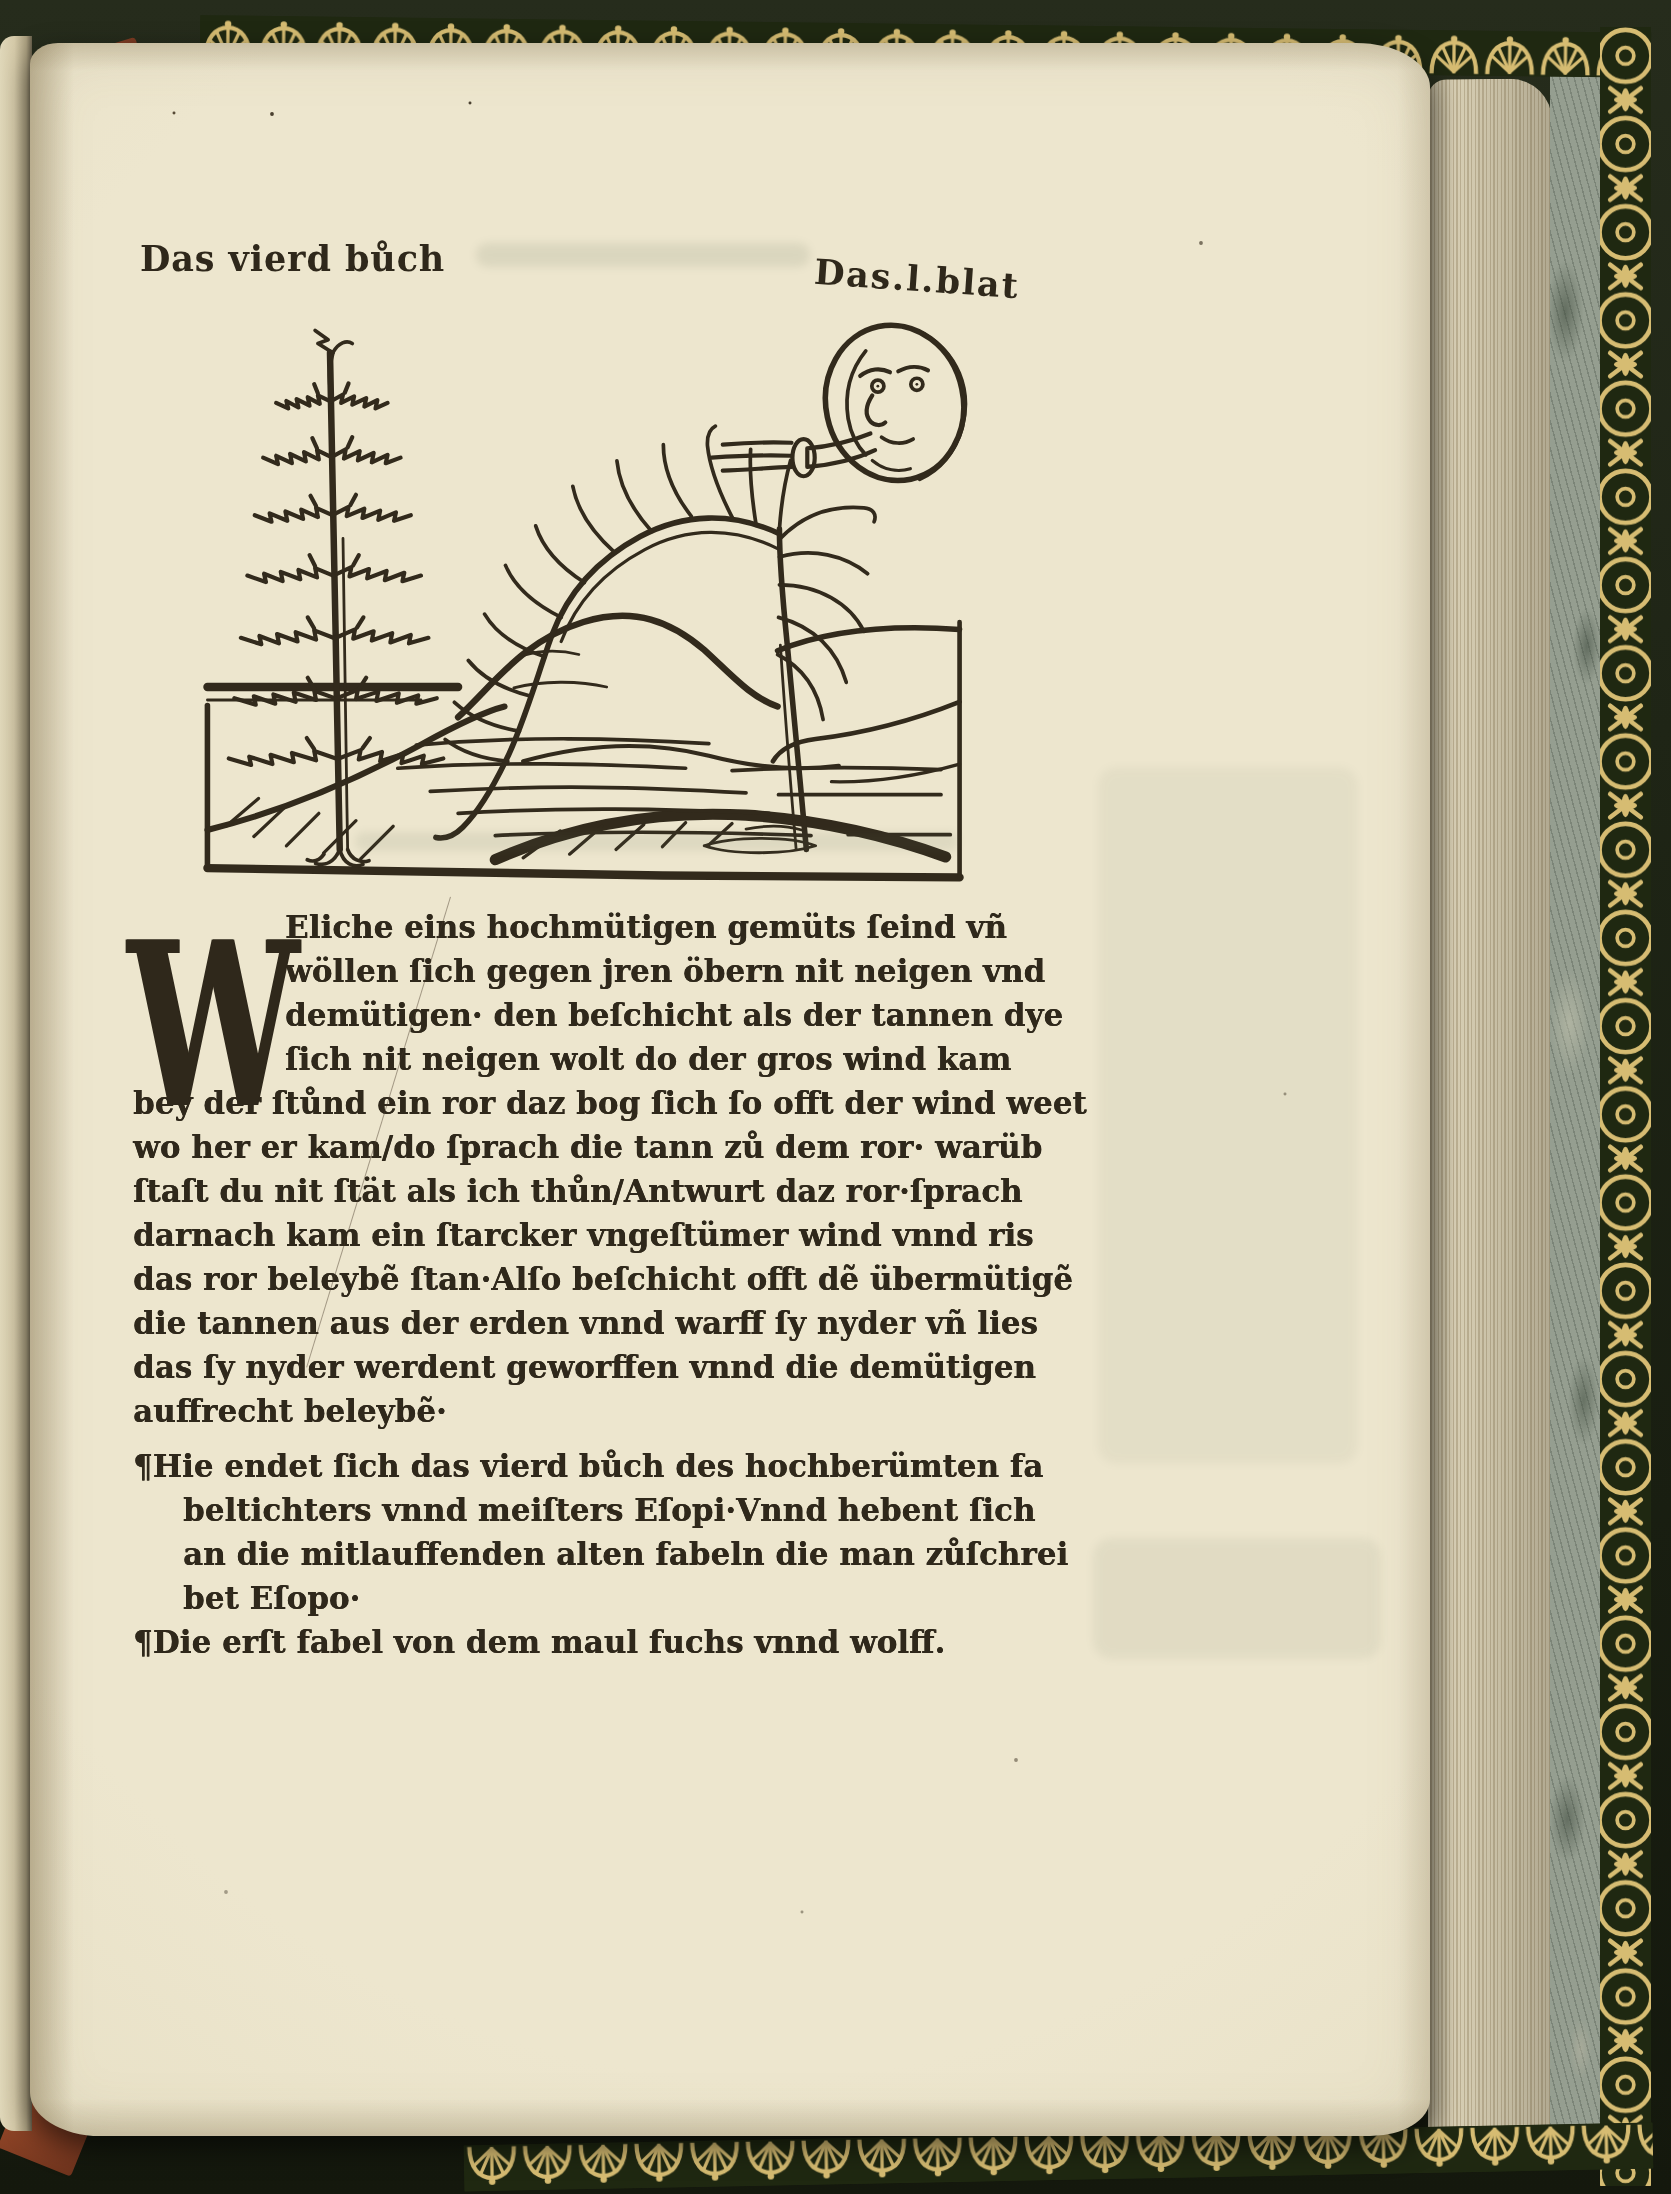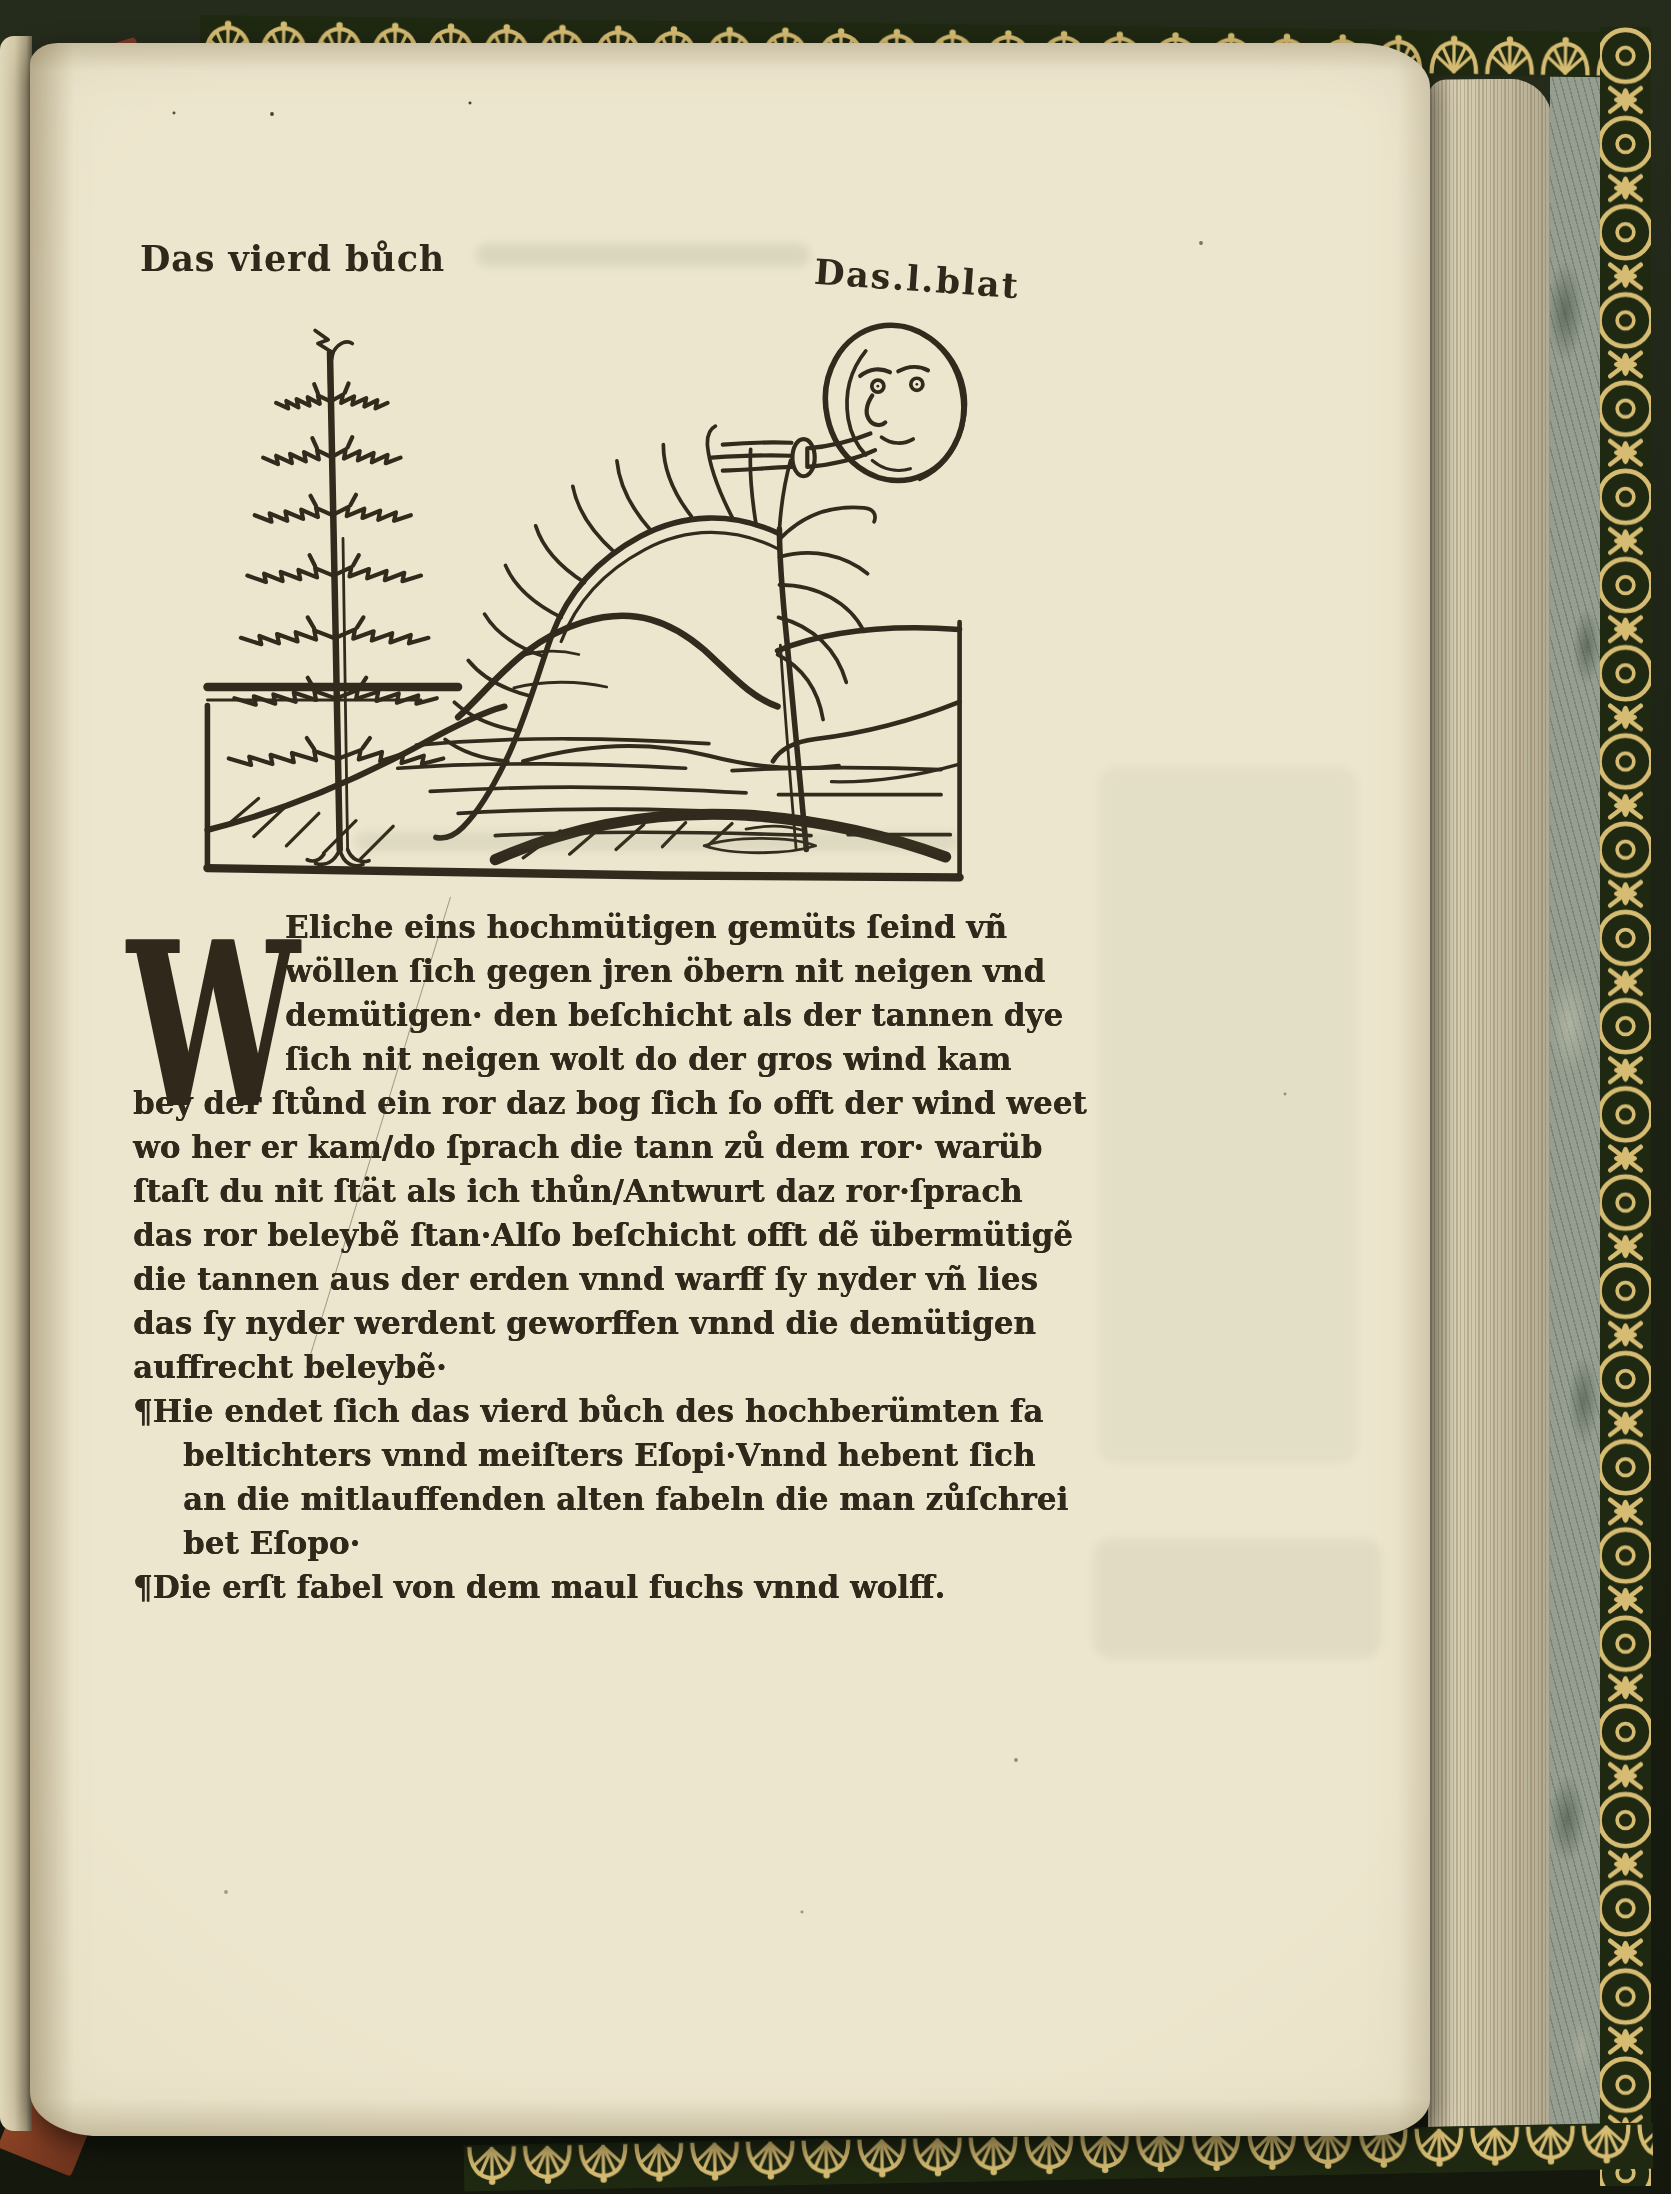--- a/index.html
+++ b/index.html
@@ -49,21 +49,21 @@
   .hdr-right{left:784px;top:215px;transform:rotate(4deg);letter-spacing:1.9px;}
   
   .woodcut{position:absolute;left:168px;top:254px;width:771px;height:585px;}
   
   .textblock{position:absolute;left:103px;top:862px;width:957px;font-weight:bold;
     font-size:31px;line-height:44px;white-space:nowrap;text-shadow:0.3px 0 0 currentColor;}
   .dropcap{position:absolute;left:-6.5px;top:18.6px;font-size:218px;line-height:195px;
     transform:scale(.70,1.04);transform-origin:top left;text-shadow:1.9px 0 0 currentColor;}
   .ind{padding-left:152px;}
   .ind2{padding-left:50px;}
-  .colophon{}
+  .colophon{margin-top:11px;}
   .rubric{}
   
   .scratch{position:absolute;left:420px;top:854px;width:1.4px;height:492px;
     background:rgba(70,58,42,.45);transform:rotate(17deg);transform-origin:top center;}
   .ghost{position:absolute;background:#5c6a52;filter:blur(4.2px);border-radius:18.6px;}
   .g1{left:446px;top:200px;width:334px;height:24px;opacity:.12;}
   .g2{left:1068px;top:724px;width:260px;height:697px;opacity:.06;}
   .g3{left:325px;top:789px;width:604px;height:18.6px;opacity:.10;}
   .g4{left:1063px;top:1495px;width:288px;height:121px;opacity:.08;}
   .specks{position:absolute;left:0;top:0;width:1.9px;height:1.9px;border-radius:50%;background:transparent;
@@ -286,20 +286,21 @@
     <div class="textblock">
       <div class="dropcap">W</div>
       <div>
         <div class="ind">Eliche eins hochmütigen gemüts ſeind vñ</div>
         <div class="ind">wöllen ſich gegen jren öbern nit neigen vnd</div>
         <div class="ind">demütigen· den beſchicht als der tannen dye</div>
         <div class="ind">ſich nit neigen wolt do der gros wind kam</div>
         <div>bey der ſtůnd ein ror daz bog ſich ſo offt der wind weet</div>
         <div>wo her er kam/do ſprach die tann zů dem ror· warüb</div>
         <div>ſtaſt du nit ſtät als ich thůn/Antwurt daz ror·ſprach</div>
+        <div>darnach kam ein ſtarcker vngeſtümer wind vnnd ris</div>
         <div>das ror beleybẽ ſtan·Alſo beſchicht offt dẽ übermütigẽ</div>
         <div>die tannen aus der erden vnnd warff ſy nyder vñ lies</div>
         <div>das ſy nyder werdent geworffen vnnd die demütigen</div>
         <div>auffrecht beleybẽ·</div>
       </div>
       <div class="colophon">
         <div>¶Hie endet ſich das vierd bůch des hochberümten fa</div>
         <div class="ind2">beltichters vnnd meiſters Eſopi·Vnnd hebent ſich</div>
         <div class="ind2">an die mitlauffenden alten fabeln die man zůſchrei</div>
         <div class="ind2">bet Eſopo·</div>

